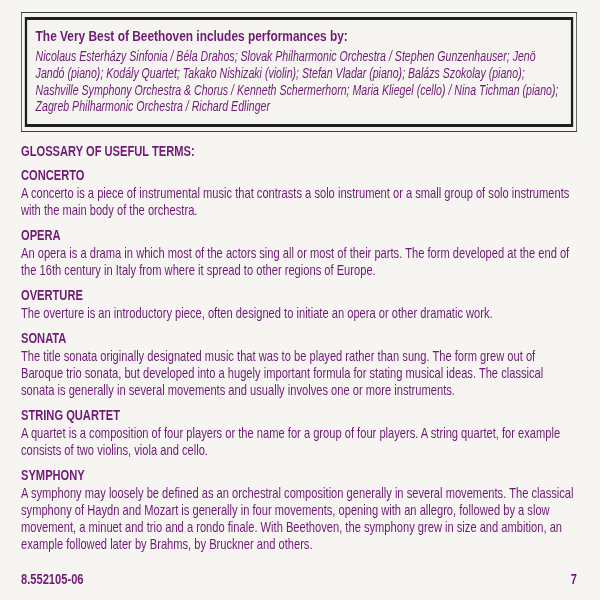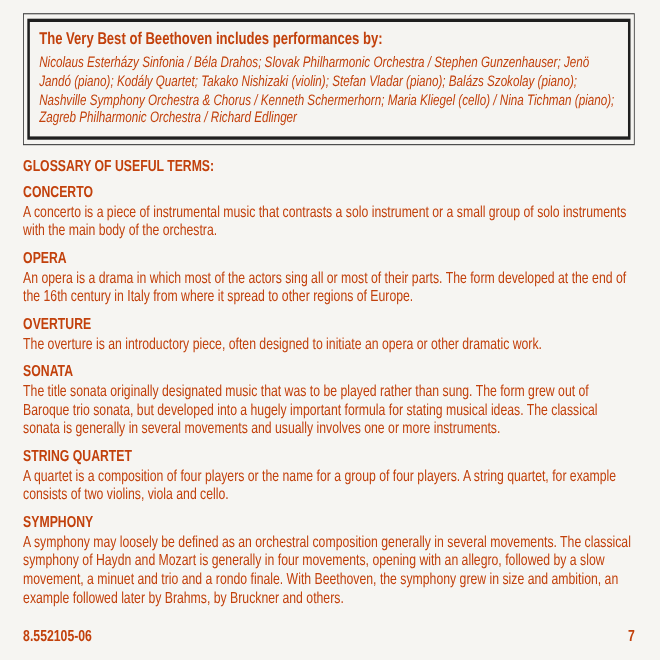--- a/index.html
+++ b/index.html
@@ -6,21 +6,21 @@
   body {
     width: 600px; height: 600px;
     background: #eceae6;
     font-family: "Liberation Sans", sans-serif;
     overflow: hidden;
   }
   .page {
     position: relative;
     width: 600px; height: 600px;
     background: #f6f5f2;
-    color: #c2410c;
+    color: #701a75;
     overflow: hidden;
   }
   
   .squeeze {
     position: absolute;
     left: 21px;
     width: 724px;
     transform: scaleX(0.768);
     transform-origin: 0 0;
   }

